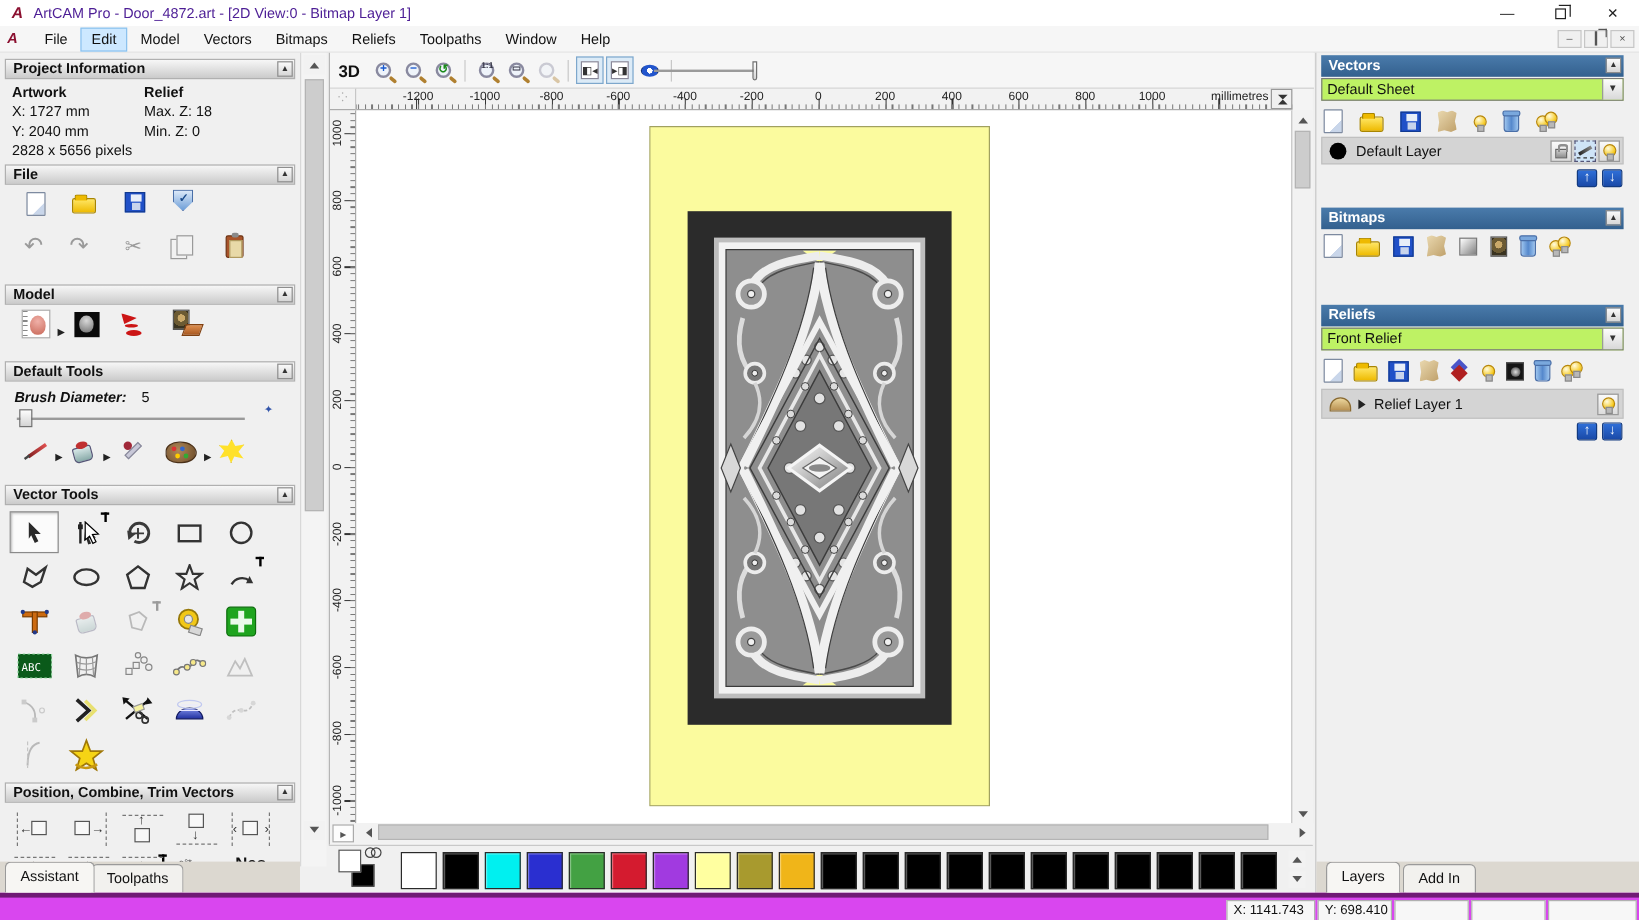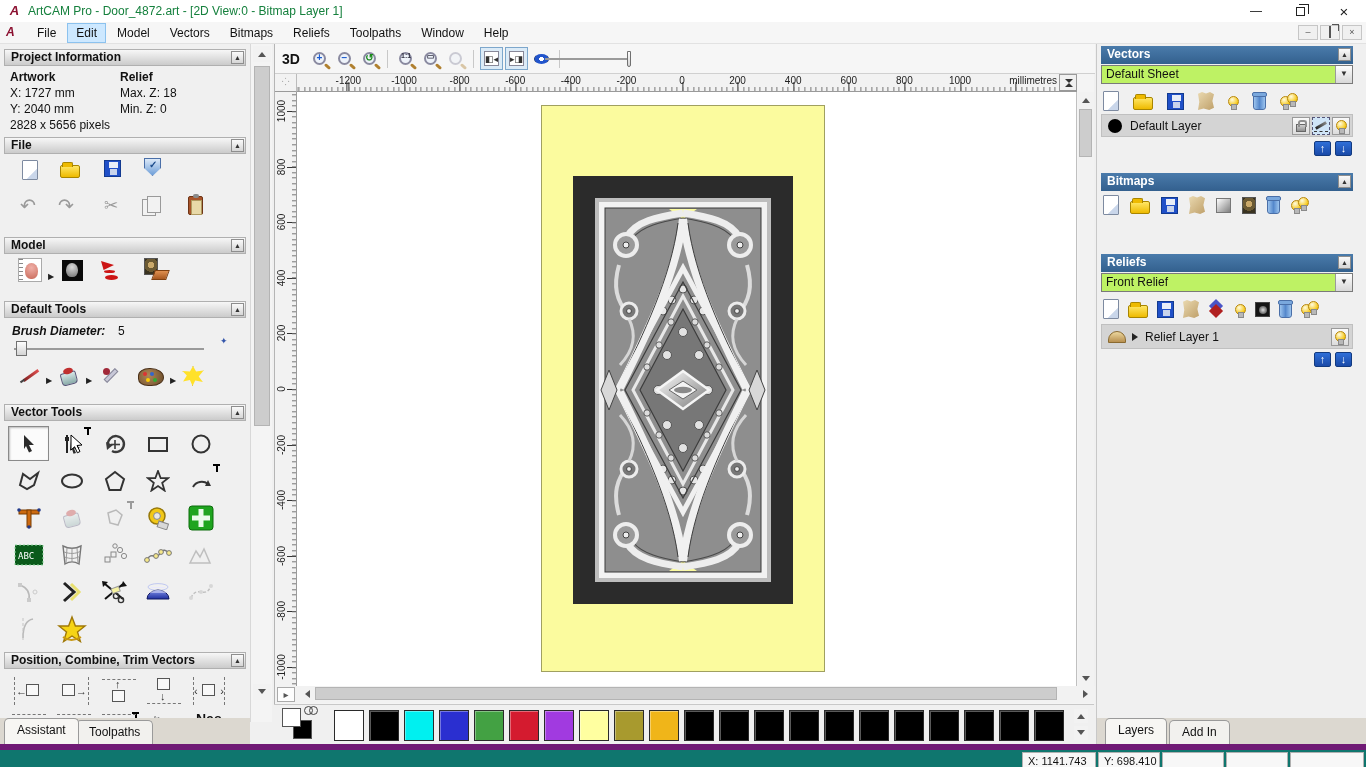--- a/index.html
+++ b/index.html
@@ -3,21 +3,21 @@
 <meta charset="utf-8">
 <style>
 *{margin:0;padding:0;box-sizing:border-box}
 html,body{width:1366px;height:767px;overflow:hidden}
 body{font-family:"Liberation Sans",sans-serif;font-size:12px;color:#111;background:#f0f0f0}
 #app{position:relative;width:1366px;height:767px;background:#f0f0f0}
 .abs{position:absolute}
 
 #titlebar{left:0;top:0;width:1366px;height:22px;background:#fff;display:flex;align-items:center}
 #appicon{width:15px;height:15px;margin:0 6px 0 7px;background:#fff;color:#8b1030;font-weight:bold;font-style:italic;font-size:13px;line-height:14px;text-align:center}
-#title-text{font-size:12px;color:#15803d}
+#title-text{font-size:12px;color:#4c1d95}
 #wcontrols{margin-left:auto;display:flex}
 .wbtn{width:44px;height:22px;display:flex;align-items:center;justify-content:center;color:#222;font-size:12px}
 .restore-sq{width:9px;height:9px;border:1px solid #222;position:relative;background:#fff}
 .restore-sq::before{content:"";position:absolute;left:2px;top:-4px;width:9px;height:9px;border:1px solid #222;border-bottom:none;border-left:none}
 #menubar{left:0;top:22px;width:1366px;height:22px;background:#f6f6f6;border-bottom:1px solid #e2e2e2;display:flex;align-items:center}
 #menuicon{width:14px;height:14px;margin:0 8px 0 6px;color:#8b1030;font-weight:bold;font-style:italic;font-size:12px;line-height:13px}
 .mitem{padding:2px 8px;margin-right:2px;border:1px solid transparent}
 .mitem.active{background:#cde8ff;border:1px solid #8cc2ee}
 #mdibtns{margin-left:auto;display:flex;margin-right:4px}
 .mdib{width:20px;height:15px;background:#f0f0f0;border:1px solid #c6c6c6;margin-left:2px;font-size:9px;line-height:12px;text-align:center;color:#555}
@@ -163,21 +163,21 @@
 .layerrow{position:absolute;left:4px;width:252px;height:23px;background:#d4d4d4;border:1px solid #c0c0c0;display:flex;align-items:center;font-size:12px}
 .lbtn{width:18px;height:18px;display:flex;align-items:center;justify-content:center;background:linear-gradient(#fafafa,#dcdcdc);border:1px solid #9a9a9a;margin-left:2px}
 .lbtn.pressed{background:#cfe4f7;border:1px dashed #557}
 .updown{position:absolute;display:flex;gap:4px}
 .udbtn{width:17px;height:15px;background:linear-gradient(#2f6fd8,#1a4aa8);border:1px solid #123a80;border-radius:2px;color:#fff;font-size:11px;line-height:13px;text-align:center;font-weight:bold}
 .i-penedit{position:relative;width:14px;height:12px}
 .i-penedit::before{content:"";position:absolute;left:1px;top:4px;width:12px;height:3px;background:linear-gradient(90deg,#222,#888);transform:rotate(-30deg)}
 .i-penedit::after{content:"";position:absolute;left:0;bottom:0;width:14px;height:0;border-bottom:1px dashed #333}
 .expander{width:0;height:0;border:4px solid transparent;border-left:6px solid #222;margin:0 3px 0 6px}
 
-#statusbar{left:0;top:744px;width:1366px;height:23px;background:#0f766e;border-top:6px solid #701a75}
+#statusbar{left:0;top:744px;width:1366px;height:23px;background:#d946ef;border-top:4px solid #701a75}
 .scell{position:absolute;top:2px;height:19px;border:1px solid #b0b0b0;background:#f7f7f7;font-size:11px;padding:2px 5px;white-space:nowrap}
 
 #lp-scroll{left:250px;top:44px;width:22px;height:678px;background:#f4f4f4;border-left:1px solid #d8d8d8}
 
 #cursor{left:70px;top:434px;width:14px;height:20px;z-index:50}
 </style>
 </head>
 <body>
 
 <div id="app">

